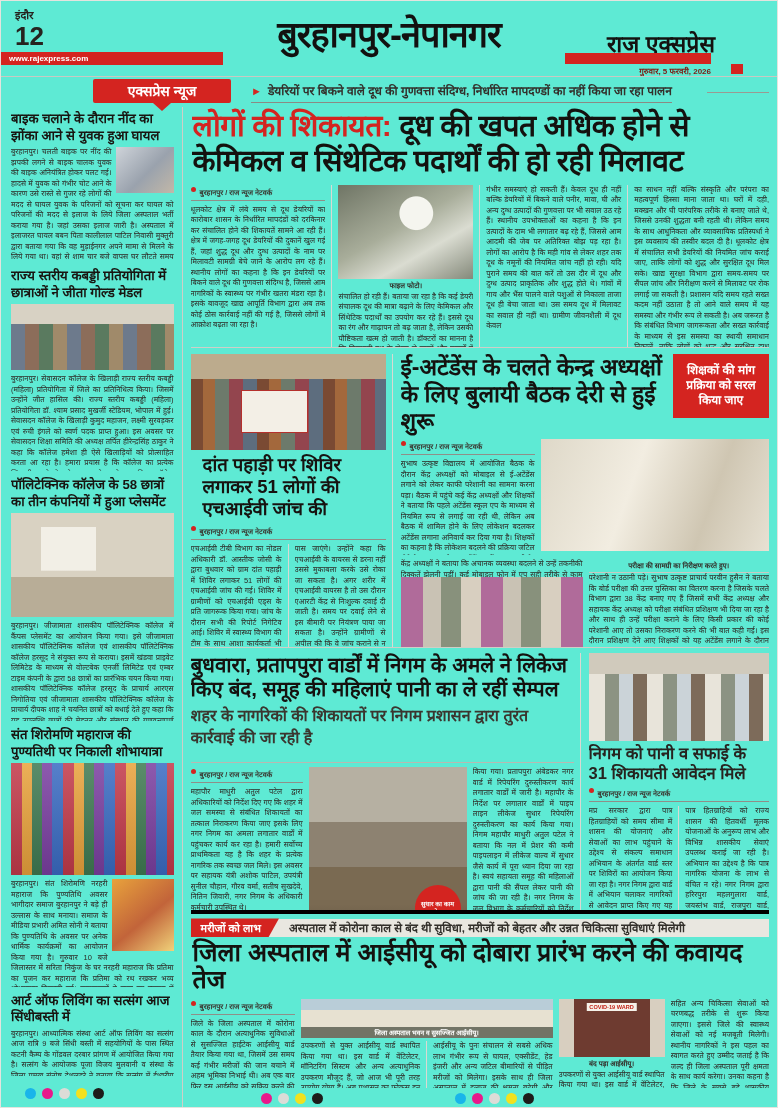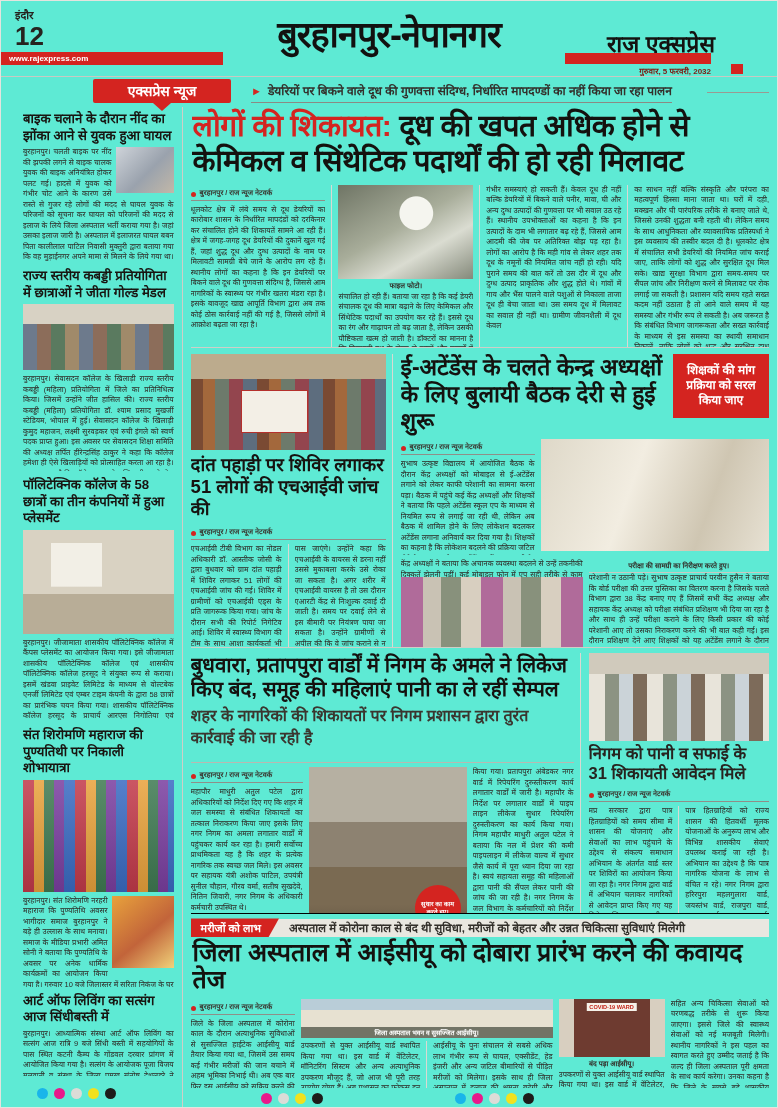--- a/index.html
+++ b/index.html
@@ -22,26 +22,26 @@
   
   .straprow{position:relative;height:30px}
   .xtab{position:absolute;left:92px;top:2px;width:138px;height:24px;background:#d42420;color:#fff;font-size:14px;font-weight:800;text-align:center;line-height:24px;border-radius:2px}
   .xtab::after{content:"";position:absolute;left:50%;bottom:-8px;margin-left:-9px;border-left:9px solid transparent;border-right:9px solid transparent;border-top:8px solid #d42420}
   .strap{position:absolute;left:250px;top:5px;font-size:12px;font-weight:bold;color:#33302b;border-bottom:1px solid #8b8b84;padding-bottom:3px}
   .strap .arr{color:#d42420;margin-right:6px;font-size:11px}
   .strapline-end{position:absolute;right:8px;top:15px;width:62px;border-top:1px solid #9a9a92}
 
   
   .bodyrow{display:flex;height:1002px}
-  .rail{width:182px;padding:4px 8px 0 22px;border-right:1px solid #cfcfc7;display:flex;flex-direction:column}
+  .rail{width:182px;padding:4px 8px 0 10px;border-right:1px solid #cfcfc7;display:flex;flex-direction:column}
   .main{width:596px;padding:0 8px 0 8px;display:flex;flex-direction:column}
 
   
   .bt{font-size:7.5px;line-height:1.4;text-align:justify;color:#2c2823}
-  .byline{display:flex;align-items:flex-end;gap:4px;font-size:7.2px;font-weight:bold;color:#3a362f;border-bottom:1px solid #8f8f88;padding:2px 0 3px 0;margin-bottom:4px}
+  .byline{display:flex;align-items:flex-start;gap:4px;font-size:7.2px;font-weight:bold;color:#3a362f;border-bottom:1px solid #8f8f88;padding:2px 0 3px 0;margin-bottom:4px}
   .bdot{width:5px;height:5px;border-radius:50%;background:#d42420;flex:0 0 auto}
   .cap{font-size:7px;font-weight:bold;color:#33302a;padding:2px 0}
   .vr{border-right:1px solid #d9d9d2;padding-right:6px;margin-right:6px}
   .clamp{overflow:hidden}
 
   
   .ph{position:relative;overflow:hidden;background:#c9c2b2}
   .ph-milk{background:radial-gradient(circle at 58% 30%,#f5f5ef 0 16%,rgba(0,0,0,0) 17%),linear-gradient(150deg,#6f7565,#a8ad9a 45%,#dadcd1 68%,#84897a)}
   .ph-crowd{background:linear-gradient(#bcab8d 0 26%,rgba(0,0,0,0) 26%),repeating-linear-gradient(90deg,#7a4a33 0 12px,#a3683c 12px 24px,#6d7a6b 24px 38px,#93454e 38px 52px,#5d6d7e 52px 66px)}
   .ph-exam{background:linear-gradient(110deg,#ded8c8,#f2ede1 40%,#cfc6b2 72%,#e7e1d3)}
@@ -74,36 +74,36 @@
   .lead h1{font-size:30px;line-height:1.16;font-weight:800;letter-spacing:-.5px;color:#14120f;text-align:left;margin:0 0 6px 2px}
   .lead h1 .red{color:#d42420}
   .leadcols{display:flex;height:168px}
   .lc{flex:1}
   .leadph{width:100%;height:94px}
 
   
   .row2{display:flex;height:300px;border-bottom:1px solid #cfcfc7;padding-top:6px}
   .hiv{width:202px;border-right:1px solid #d9d9d2;padding-right:6px;margin-right:8px}
   .hiv .ph{height:96px;margin-bottom:4px}
-  .hiv h2{font-size:18.5px;line-height:1.2;font-weight:800;color:#161310;margin:2px 0 4px}
+  .hiv h2{font-size:18.5px;line-height:1.2;font-weight:800;color:#161310;margin:2px 12px 4px}
   .hiv .cols{display:flex;height:120px}
   .eatt{flex:1;display:flex;flex-direction:column}
   .eatt .hrow{display:flex;margin-bottom:4px}
   .eatt h2{flex:1;font-size:23px;line-height:1.18;font-weight:800;color:#14120f}
   .redbox{width:96px;height:64px;background:#d42420;color:#fff;font-size:12px;font-weight:800;text-align:center;line-height:1.25;display:flex;align-items:center;justify-content:center;padding:4px}
   .eatt .browB{display:flex;gap:6px;height:118px}
   .eatt .tcol{width:134px}
   .eatt .phbig{flex:1;height:112px}
   .eatt .browC{display:flex;gap:6px;flex:1;margin-top:4px}
   .eatt .ph2wrap{width:182px}
   .eatt .ph2{height:92px}
   .eatt .cstack{flex:1}
 
   
-  .row3{display:flex;height:266px;border-bottom:1px solid #000000;padding-top:5px}
+  .row3{display:flex;height:266px;border-bottom:4px solid #000000;padding-top:5px}
   .budh{width:390px;border-right:1px solid #d9d9d2;padding-right:6px;margin-right:8px}
   .budh h2{font-size:20.5px;line-height:1.18;font-weight:800;color:#14120f;margin-bottom:3px}
   .budh .sub{font-size:16px;font-weight:bold;color:#3a362f;border-bottom:1px solid #b9b9b1;padding-bottom:14px;margin-bottom:4px}
   .budh .brow{display:flex;gap:6px;height:176px}
   .budh .t1{width:112px}
   .budh .phst{width:158px;height:172px}
   .budh .t2{flex:1}
   .nigam{flex:1}
   .nigam .ph{height:88px;margin-bottom:3px}
   .nigam h2{font-size:16.5px;line-height:1.2;font-weight:800;margin-bottom:3px}
@@ -132,21 +132,21 @@
 
 <div class="page">
 
   <header class="mast">
     <div class="city">इंदौर</div>
     <div class="pageno">12</div>
     <div class="edition">बुरहानपुर-नेपानगर</div>
     <div class="brand">राज एक्सप्रेस</div>
     <div class="webstrip">www.rajexpress.com</div>
     <div class="rbar"></div>
-    <div class="dateline">गुरुवार, 5 फरवरी, 2032</div>
+    <div class="dateline">गुरुवार, 5 फरवरी, 2026</div>
     <div class="redsq"></div>
     <div class="hairline"></div>
   </header>
 
   <div class="straprow">
     <div class="xtab">एक्सप्रेस न्यूज</div>
     <div class="strap">
       <span class="arr">►</span><span>डेयरियों पर बिकने वाले दूध की गुणवत्ता संदिग्ध, निर्धारित मापदण्डों का नहीं किया जा रहा पालन</span>
     </div>
     <div class="strapline-end"></div>

